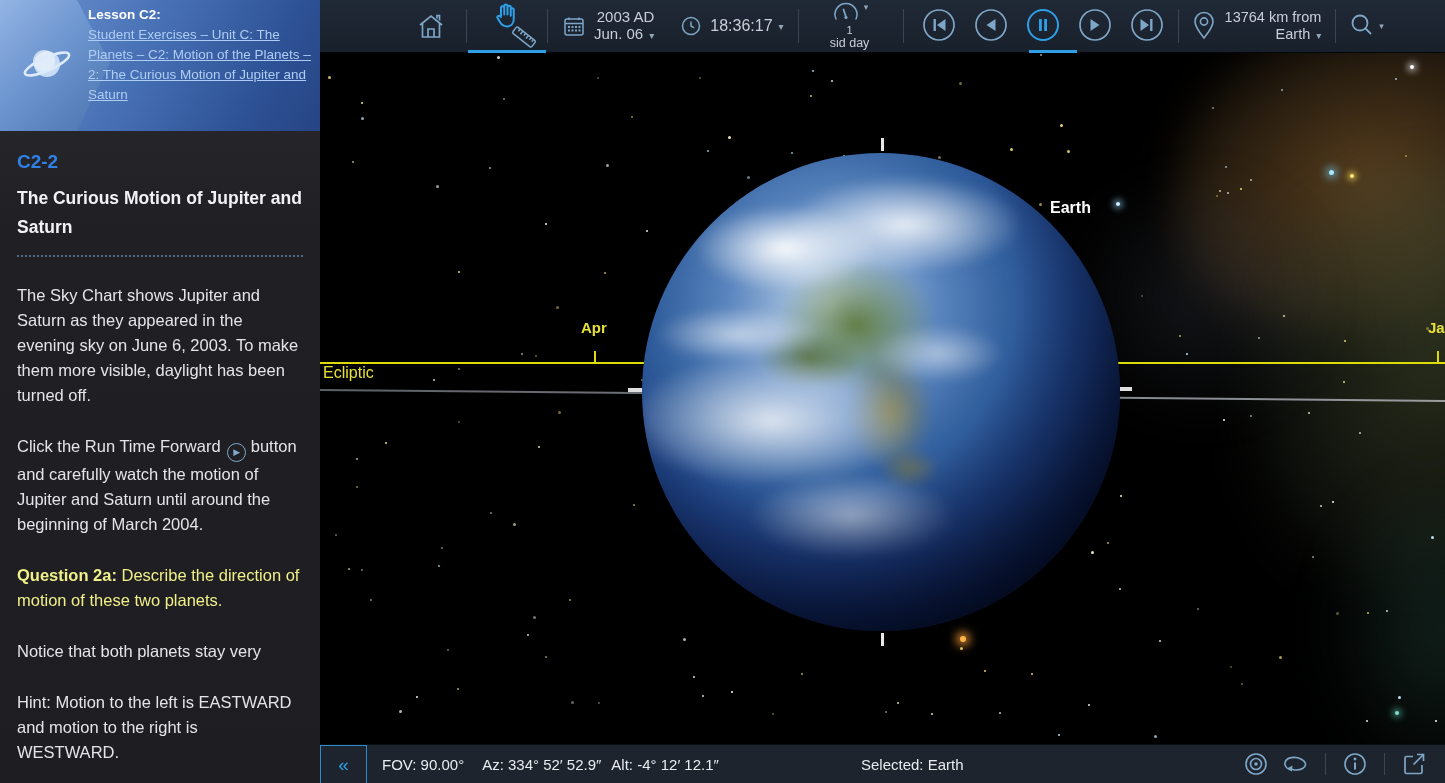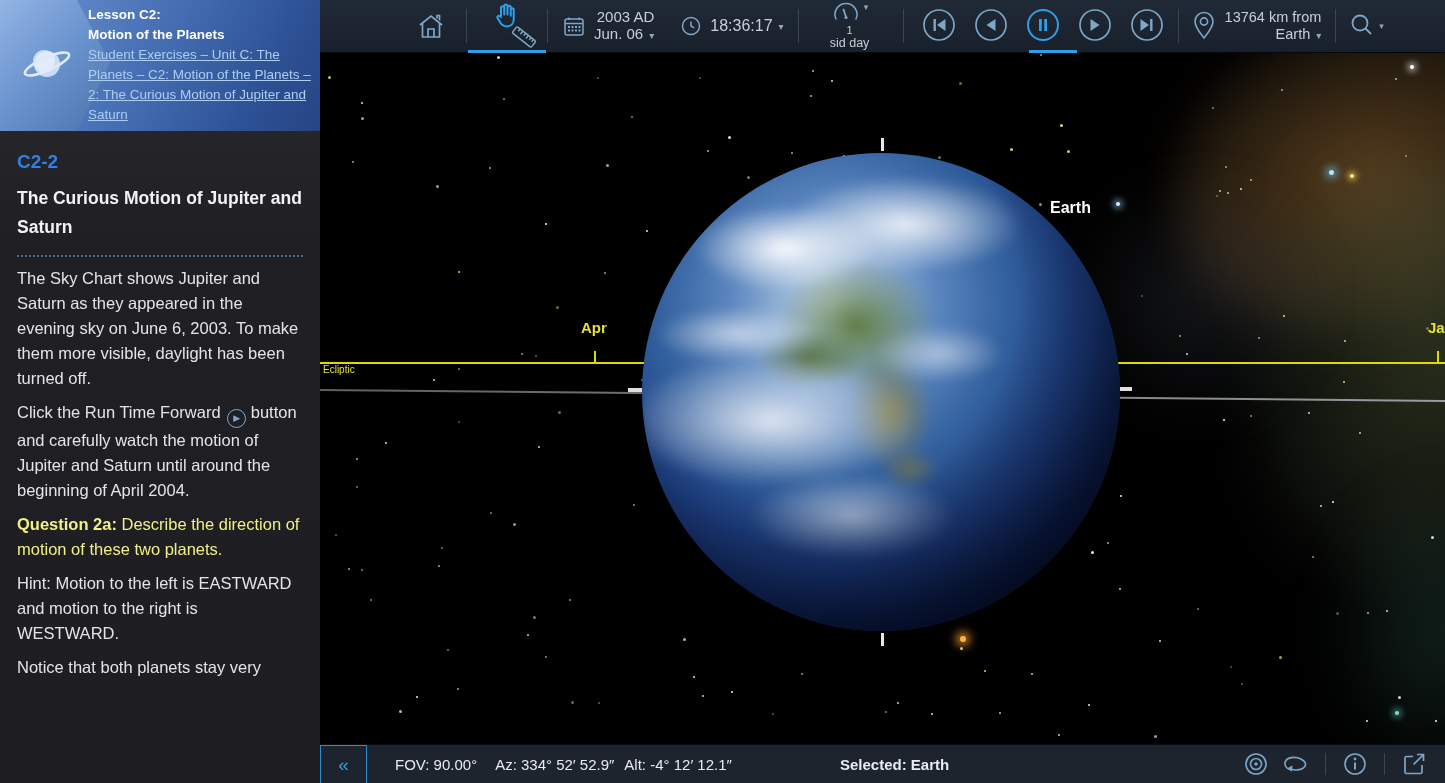--- a/index.html
+++ b/index.html
@@ -19,21 +19,21 @@
            clip-path:polygon(0 0, 70% 0, 100% 48%, 70% 100%, 0 100%); }
   .badge svg { position:absolute; left:18px; top:36px; }
   .lh-text { position:absolute; left:88px; top:5px; width:228px; }
   .lh-kicker, .lh-title { font-size:13.5px; font-weight:bold; color:#fff; line-height:20px; }
   .lh-link { font-size:13.5px; color:#aecdf4; line-height:20px; text-decoration:underline; cursor:pointer; }
 
   .lesson-body { padding:20px 17px 0 17px; }
   .code-heading { color:#2f81e8; font-size:19px; font-weight:bold; margin-bottom:11px; }
   .panel-heading { color:#f2f2f4; font-size:17.5px; font-weight:bold; line-height:29px; }
   .dotted-divider { border-bottom:2px dotted #49688c; margin-top:13px; }
-  .lesson-body p { color:#e4e4e8; font-size:16.5px; line-height:25px; margin-top:9px; }
+  .lesson-body p { color:#e4e4e8; font-size:16.5px; line-height:25px; margin-top:26px; }
   .lesson-body p.q { color:#f0ef88; }
   .lesson-body .qlabel { font-weight:bold; }
   .play-inline { display:inline-flex; width:19px; height:19px; border:1.6px solid #7fa8cc;
                  border-radius:50%; align-items:center; justify-content:center;
                  font-size:9px; color:#7fa8cc; vertical-align:-3px; margin-left:2px; }
 
   
   .viewport { position:absolute; left:320px; top:0; width:1125px; height:783px; }
 
   
@@ -118,30 +118,30 @@
        radial-gradient(ellipse 120px 40px at 20% 38%, rgba(255,255,255,.6), transparent 70%); }
   .earth .limb { position:absolute; inset:0;
      background:radial-gradient(circle at 36% 30%, transparent 45%, rgba(5,10,30,.35) 62%,
                 rgba(2,6,20,.78) 79%, rgba(1,3,12,.97) 93%); }
 
   .skylabel { position:absolute; z-index:6; white-space:nowrap; }
   .lbl-earth { left:730px; top:146px; color:#fff; font-weight:bold; font-size:16px;
                text-shadow:1px 1px 2px #000; cursor:pointer; }
   .lbl-apr { left:261px; top:266px; color:#e6e135; font-weight:bold; font-size:15px; }
   .lbl-jan { left:1108px; top:266px; color:#e6e135; font-weight:bold; font-size:15px; }
-  .lbl-ecl { left:3px; top:311px; color:#e6e135; font-size:10px; }
+  .lbl-ecl { left:3px; top:311px; color:#e6e135; font-size:16px; }
 
   
   .statusbar { position:absolute; left:0; bottom:0; width:1125px; height:39px;
                background:#1d242e; border-top:1px solid #0a0d12; display:flex; align-items:center;
                z-index:20; color:#e8ebef; font-size:15px; }
   .collapse-btn { width:47px; height:39px; border:1px solid rgba(47,159,232,.85); border-bottom:none;
                   background:transparent; color:#2f9fe8; font-size:19px; cursor:pointer; flex:0 0 auto; }
-  .fov { margin-left:28px;text-align:right; } .az { margin-left:18px; } .alt { margin-left:10px; }
-  .selected { position:absolute; left:520px;font-weight:bold; }
+  .fov { margin-left:15px;text-align:right; } .az { margin-left:18px; } .alt { margin-left:10px; }
+  .selected { position:absolute; left:541px; }
   .sb-icons { margin-left:auto; display:flex; align-items:center; padding-right:13px; }
   .sb-icons .sdiv { width:1px; height:22px; background:#3a4554; margin:0 11px; }
   .sb-icons button { background:none; border:none; cursor:pointer; display:flex; margin:0 5px; }
 </style>
 </head>
 <body>
 
 <div class="app">
 
   <div class="viewport">
@@ -507,34 +507,33 @@
         <svg width="58" height="54" viewBox="0 0 58 54" fill="none">
           <circle cx="29" cy="28" r="13" fill="#c8ddf5"></circle>
           <circle cx="26" cy="25" r="11" fill="#e9f2fc" opacity=".7"></circle>
           <g transform="rotate(-24 29 28)">
             <ellipse cx="29" cy="28" rx="24" ry="6.5" fill="none" stroke="#dcEAf9" stroke-width="2.6"></ellipse>
           </g>
         </svg>
       </div>
       <div class="lh-text">
         <div class="lh-kicker">Lesson C2:</div>
-        <div class="lh-title">Motion of the Planets</div>
         <a class="lh-link">Student Exercises – Unit C: The Planets – C2: Motion of the Planets – 2: The Curious Motion of Jupiter and Saturn</a>
       </div>
     </div>
     <div class="lesson-body">
       <div class="code-heading">C2-2</div>
       <div class="panel-heading">The Curious Motion of Jupiter and Saturn</div>
       <div class="dotted-divider"></div>
       <p>The Sky Chart shows Jupiter and Saturn as they appeared in the evening sky on June 6, 2003. To make them more visible, daylight has been turned off.</p>
       <p>
         <span>Click the Run Time Forward</span>
         <span class="play-inline">▶</span>
-        <span> button and carefully watch the motion of Jupiter and Saturn until around the beginning of April 2004.</span>
+        <span> button and carefully watch the motion of Jupiter and Saturn until around the beginning of March 2004.</span>
       </p>
       <p class="q">
         <span class="qlabel">Question 2a:</span><span> Describe the direction of motion of these two planets.</span>
       </p>
+      <p>Notice that both planets stay very</p>
       <p>Hint: Motion to the left is EASTWARD and motion to the right is WESTWARD.</p>
-      <p>Notice that both planets stay very</p>
     </div>
   </aside>
 </div>
 
 </body></html>

